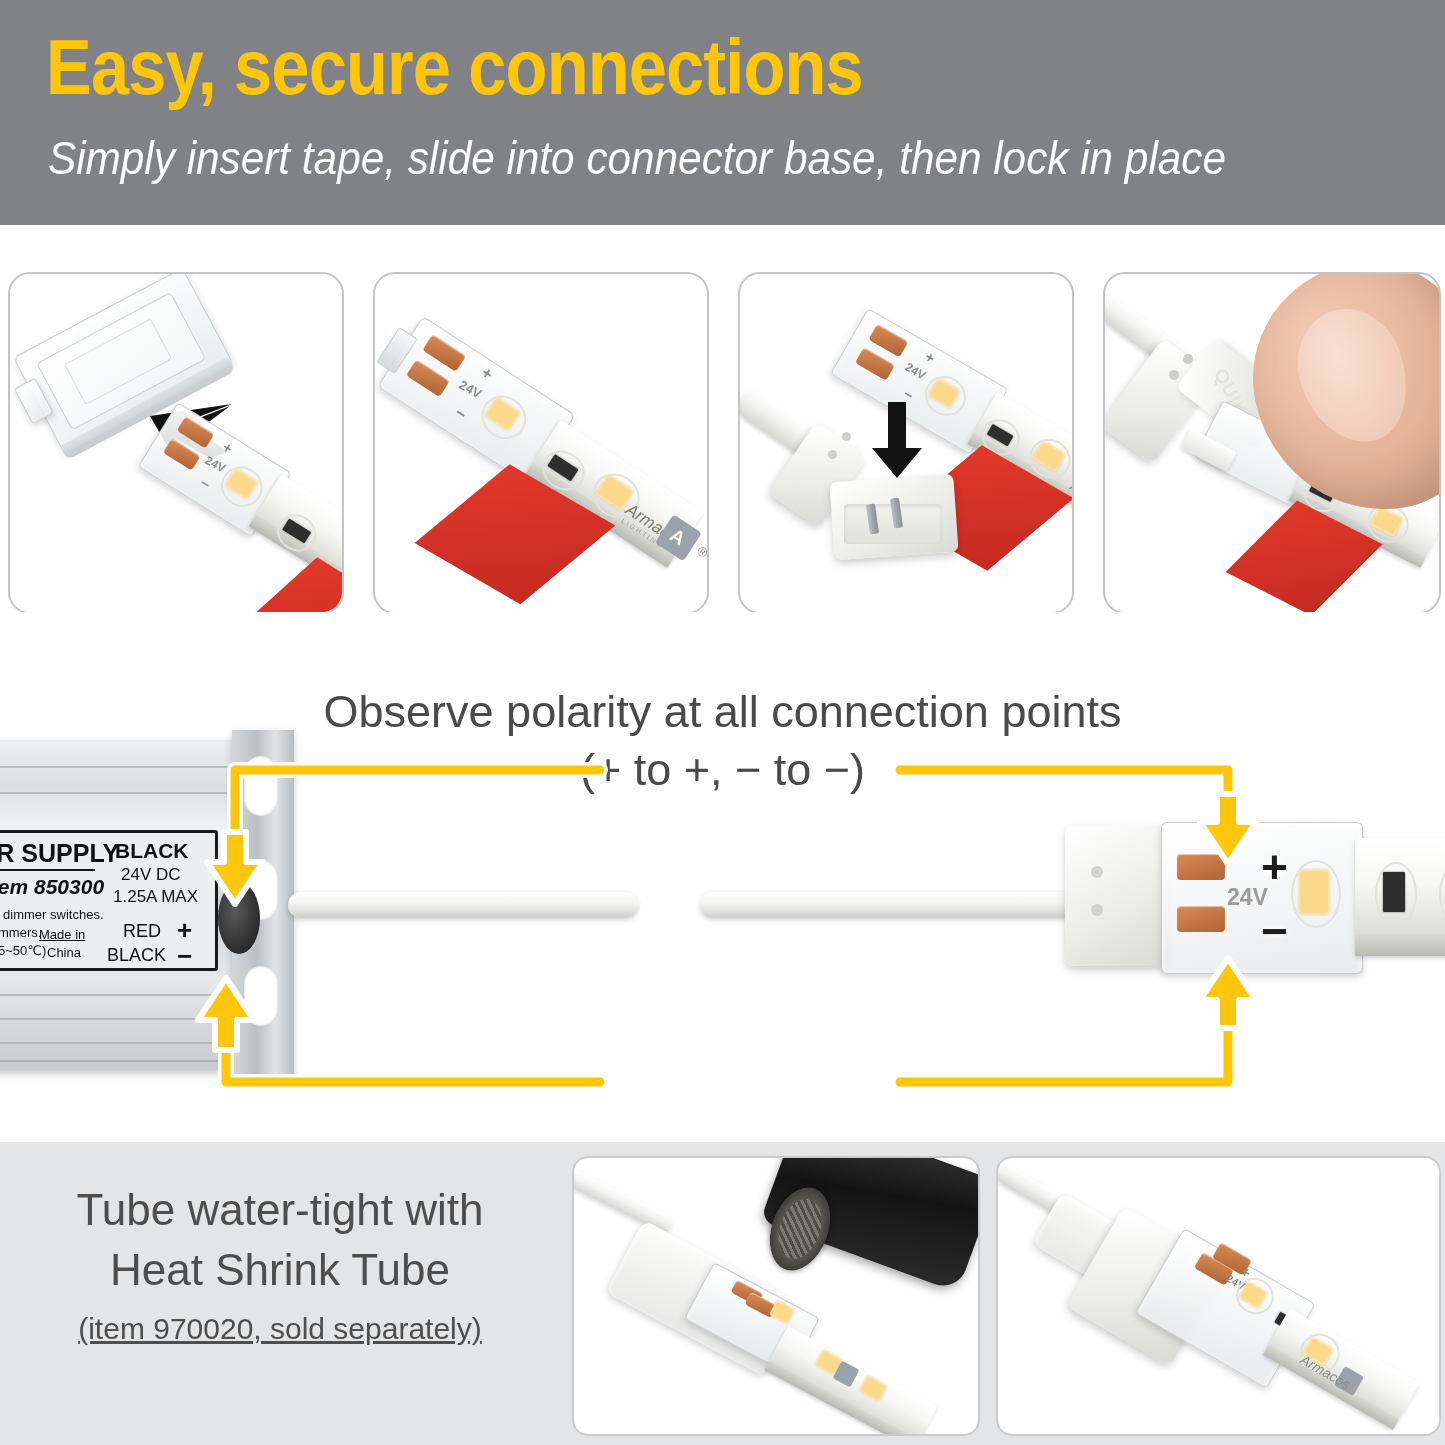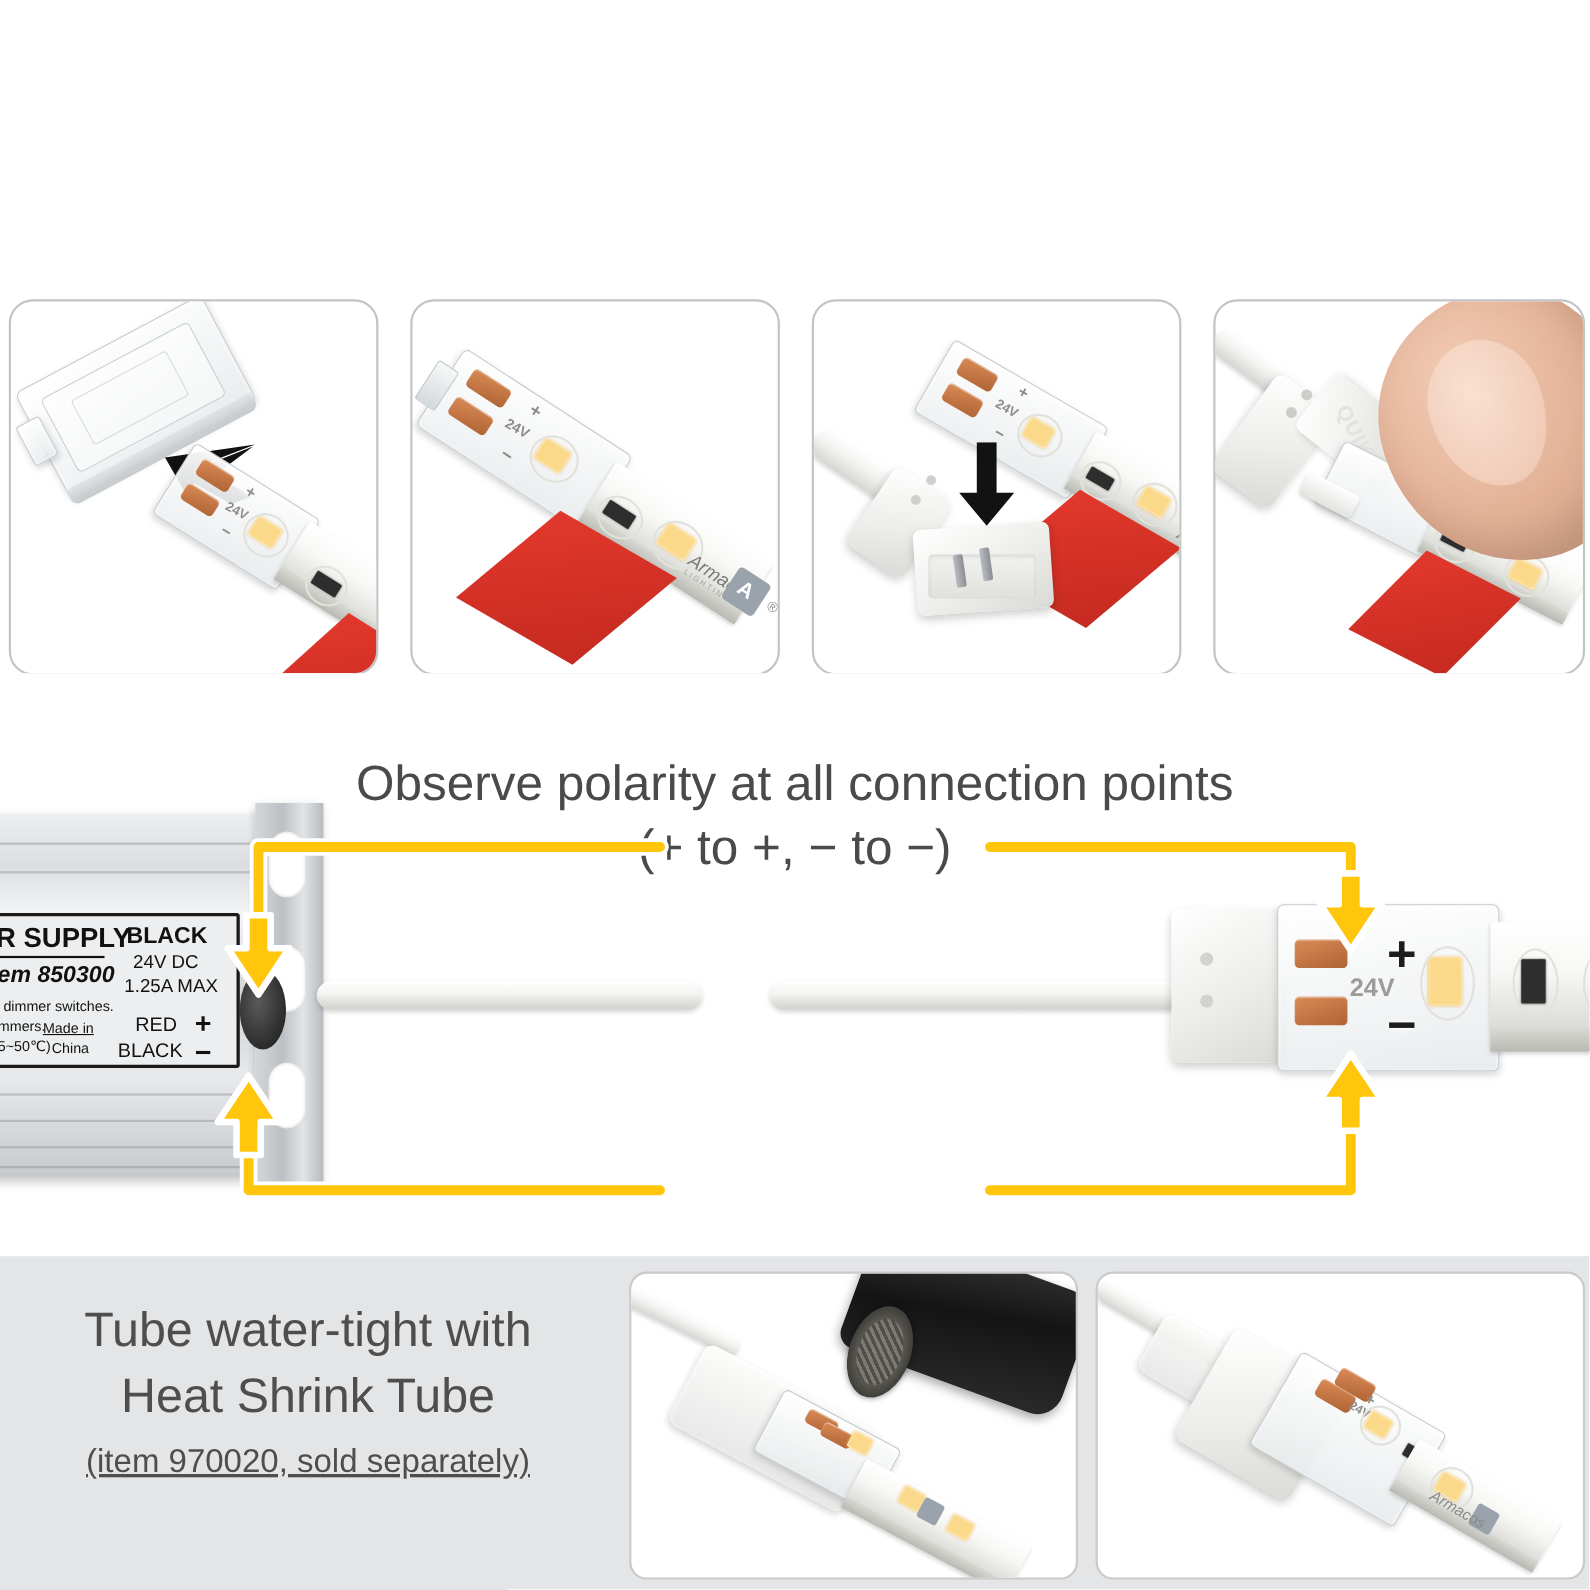--- a/index.html
+++ b/index.html
@@ -179,20 +179,24 @@
     background:linear-gradient(175deg,rgba(252,252,250,.95),rgba(226,228,226,.9));
     border-radius:10px;
     box-shadow:0 3px 7px rgba(0,0,0,.18),inset 0 2px 6px rgba(255,255,255,.9);
   }
 </style>
 </head>
 <body>
 
 <div class="page">
 
+  <div class="header">
+    <div class="header-title">Easy, secure connections</div>
+    <div class="header-sub">Simply insert tape, slide into connector base, then lock in place</div>
+  </div>
 
   <div class="steps">
 
     <div class="panel p1">
 
       <div style="position:absolute;left:20px;top:32px;width:190px;height:120px;transform:rotate(-28deg);">
         <div class="clearbody" style="left:0;top:0;width:190px;height:108px;border-radius:7px;"></div>
         <div style="position:absolute;left:18px;top:16px;width:150px;height:74px;border:1.5px solid rgba(185,192,196,.75);border-radius:5px;background:rgba(255,255,255,.45);"></div>
         <div style="position:absolute;left:42px;top:30px;width:96px;height:44px;border:1px solid rgba(195,200,204,.6);border-radius:3px;"></div>
         <div class="clearbody" style="left:-14px;top:28px;width:22px;height:38px;border-radius:3px;"></div>

